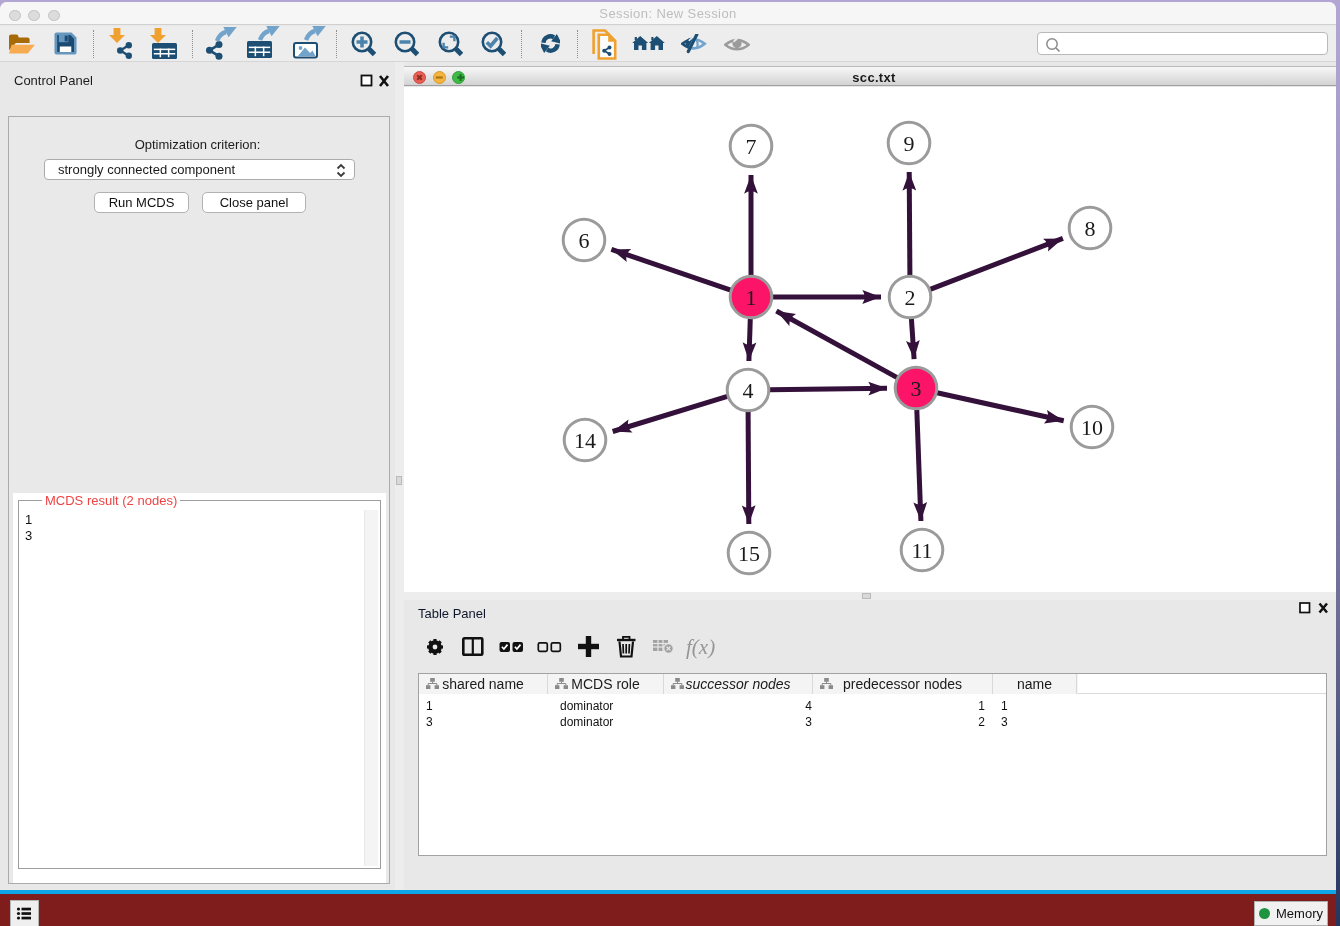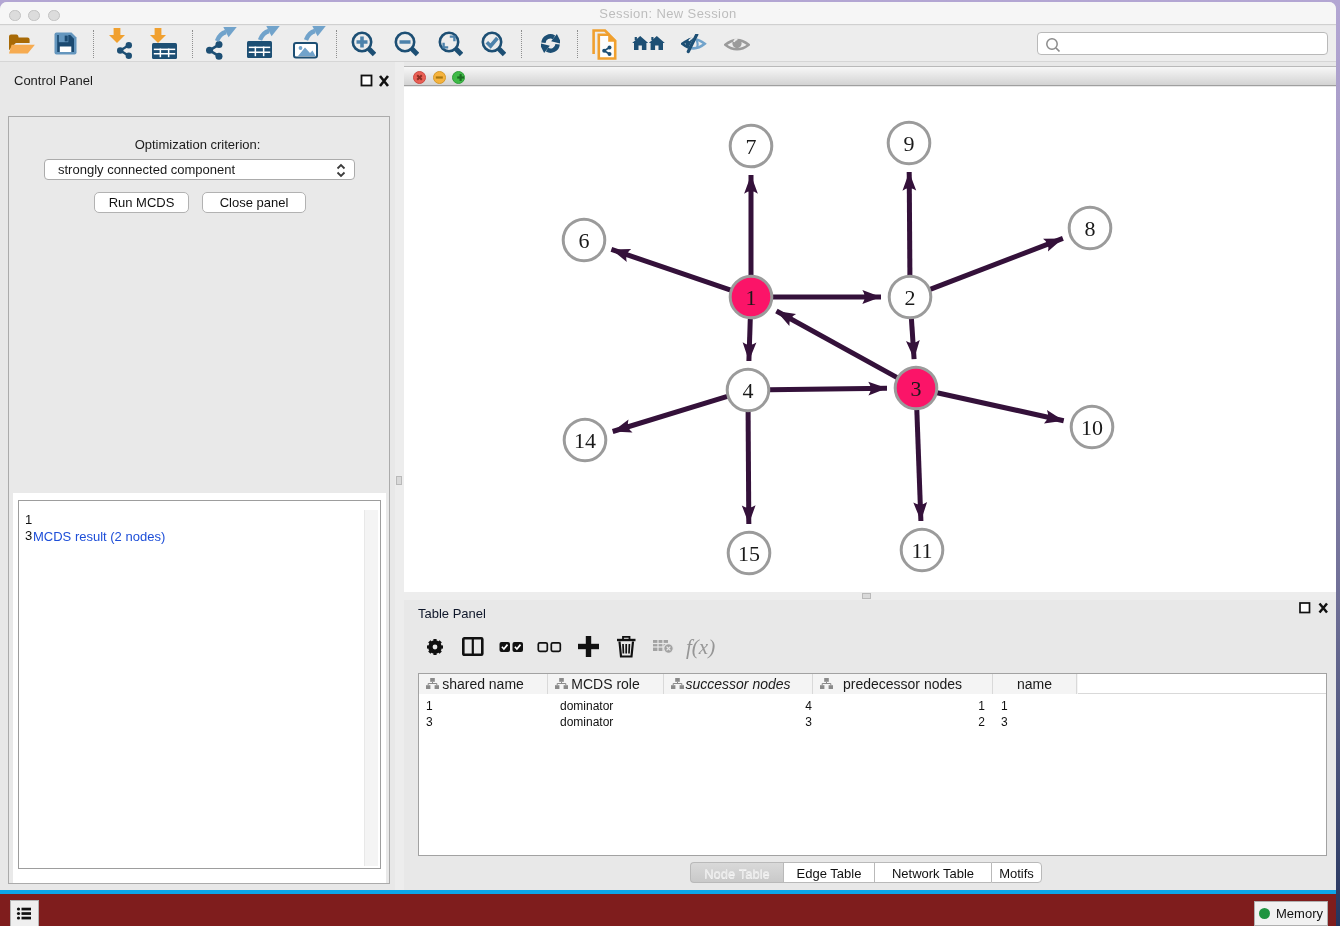--- a/index.html
+++ b/index.html
@@ -18,21 +18,21 @@
 .tab { border:1px solid #b9b9b9; border-right:none; background:#fff; color:#111; text-align:center; padding-top:3px; height:21px; }
 .tab.first { border-radius:4px 0 0 4px; }
 .tab.last { border-right:1px solid #b9b9b9; border-radius:0 4px 4px 0; }
 .tab.sel { background:linear-gradient(180deg,#d9d9d9,#c9c9c9); color:#ebebeb; text-shadow:0 1px 0 #f5f5f5; }
 #cpbox { position:absolute; left:8px; top:54px; width:382px; height:768px; border:1px solid #ababab; background:#e9e9e9; }
 #optlabel { position:absolute; left:0; width:100%; top:75px; text-align:center; font-size:13px; color:#1c1c1c; }
 #optsel { position:absolute; left:44px; top:97px; width:311px; height:21px; background:#fff; border:1px solid #ababab; border-radius:4px; font-size:13px; color:#1a1a1a; line-height:19px; padding-left:13px; }
 .btn { position:absolute; top:130px; height:21px; background:#fff; border:1px solid #b2b2b2; border-radius:5px; font-size:13px; color:#111; text-align:center; line-height:19px; }
 #resultpane { position:absolute; left:13px; top:431px; width:373px; height:390px; background:#fff; }
 #resultbox { position:absolute; left:5px; top:7px; width:363px; height:369px; border:1px solid #9d9d9d; }
-#resultbox .cap { position:absolute; left:11px; top:-8px; background:#fff; padding:0 3px; font-size:13px; color:#1d4ed8;margin-top:36px; }
+#resultbox .cap { position:absolute; left:23px; top:-8px; background:#fff; padding:0 3px; font-size:13px; color:#ef4444; }
 #resultbox .item { position:absolute; left:6px; font-size:13px; color:#111; }
 #resultbox .sbar { position:absolute; right:2px; top:9px; bottom:2px; width:14px; background:#f4f4f4; border-left:1px solid #e8e8e8; }
 #vsplit { position:absolute; left:395px; top:60px; width:9px; height:830px; background:#ededed; }
 #vsplit .grip { position:absolute; left:1px; top:414px; width:6px; height:9px; background:#d9d9d9; border:1px solid #b9b9b9; }
 #netwin { position:absolute; left:404px; top:60px; width:932px; height:532px; }
 #nettitle { position:absolute; left:0; top:4px; width:100%; height:20px; background:linear-gradient(180deg,#f7f7f7,#dedede 70%,#d3d3d3); border-top:1px solid #b9b9b9; border-bottom:1px solid #9f9f9f; }
 #nettitle .t { position:absolute; left:8px; right:0; top:3px; text-align:center; font-size:13px; font-weight:bold; letter-spacing:0.3px; color:#1a1a1a; }
 .lamp { position:absolute; top:3.5px; width:13px; height:13px; border-radius:50%; }
 #netcanvas { position:absolute; left:0; top:25px; width:932px; height:505px; background:#fff; }
 #hsplit { position:absolute; left:404px; top:590px; width:932px; height:8px; background:#ededed; }
@@ -275,20 +275,21 @@
     <div id="nettitle">
       <div class="lamp" style="left:9px; background:#ea5f55; border:1px solid #ca4a42;"></div>
       <div class="lamp" style="left:29px; background:#f6b33d; border:1px solid #d49a2c;"></div>
       <div class="lamp" style="left:48px; background:#3fba47; border:1px solid #2f9e3a;"></div>
       <svg class="abs" style="left:9px; top:3.5px;" width="53" height="13" viewBox="0 0 53 13">
 <path d="M4.2 4.2 L8.8 8.8 M8.8 4.2 L4.2 8.8" stroke="#8c2d22" stroke-width="2"></path>
 <rect x="22.8" y="5.4" width="7" height="2.2" fill="#a8770f"></rect>
 <rect x="44.2" y="5.4" width="6.8" height="2.2" fill="#1c6e22"></rect>
 <rect x="46.5" y="3.1" width="2.2" height="6.8" fill="#1c6e22"></rect>
         </svg>
+      <div class="t">scc.txt</div>
     </div>
     <div id="netcanvas"><svg width="932" height="505" viewBox="0 0 932 505">
 <defs>
             <marker id="arw" markerWidth="22" markerHeight="15" refX="0.5" refY="0" viewBox="-22 -7.5 23 15" orient="auto" markerUnits="userSpaceOnUse">
               <path d="M0.5 0 L-19 7.2 Q-14 0 -19 -7.2 Z" fill="#34113a"></path>
             </marker>
           </defs>
 <g stroke="#34113a" stroke-width="5">
 <line x1="347.0" y1="188.5" x2="347.0" y2="88.0" marker-end="url(#arw)"></line>
 <line x1="326.7" y1="203.1" x2="207.4" y2="162.4" marker-end="url(#arw)"></line>
@@ -440,26 +441,20 @@
         <div class="td" style="left:141px; top:25px;">dominator</div>
         <div class="td" style="left:245px; top:25px; width:148px; text-align:right;">4</div>
         <div class="td" style="left:394px; top:25px; width:172px; text-align:right;">1</div>
         <div class="td" style="left:582px; top:25px;">1</div>
         <div class="td" style="left:7px; top:41px;">3</div>
         <div class="td" style="left:141px; top:41px;">dominator</div>
         <div class="td" style="left:245px; top:41px; width:148px; text-align:right;">3</div>
         <div class="td" style="left:394px; top:41px; width:172px; text-align:right;">2</div>
         <div class="td" style="left:582px; top:41px;">3</div>
     </div>
-    <div id="btabs">
-      <div class="tab first sel" style="width:93px">Node Table</div>
-      <div class="tab" style="width:91px">Edge Table</div>
-      <div class="tab" style="width:117px">Network Table</div>
-      <div class="tab last" style="width:51px">Motifs</div>
-    </div>
   </div>
   <div id="statusbar">
     <div id="listbtn"><svg width="27" height="25" viewBox="0 0 27 25">
           <g fill="#111">
 <circle cx="7.5" cy="8" r="1.6"></circle>
             <circle cx="7.5" cy="12.5" r="1.6"></circle>
             <circle cx="7.5" cy="17" r="1.6"></circle>
 <rect x="10.5" y="6.7" width="9.5" height="2.7"></rect>
             <rect x="10.5" y="11.2" width="9.5" height="2.7"></rect>
             <rect x="10.5" y="15.7" width="9.5" height="2.7"></rect>

